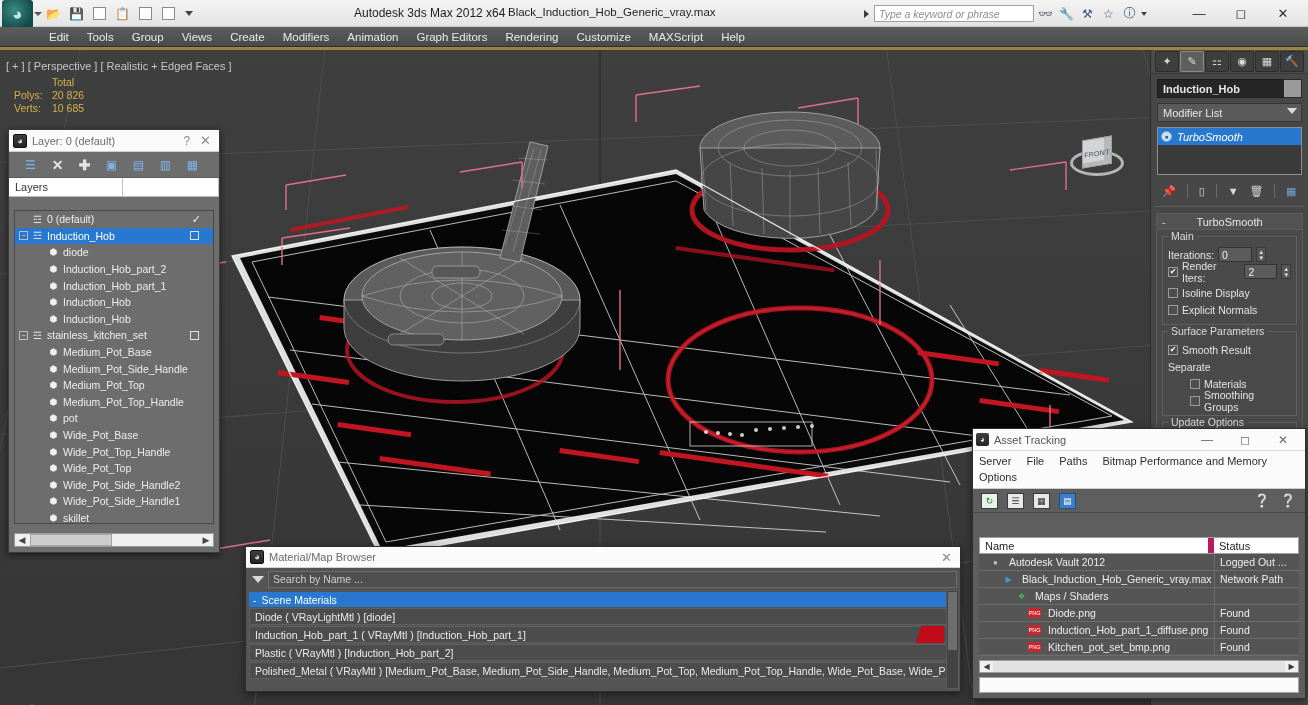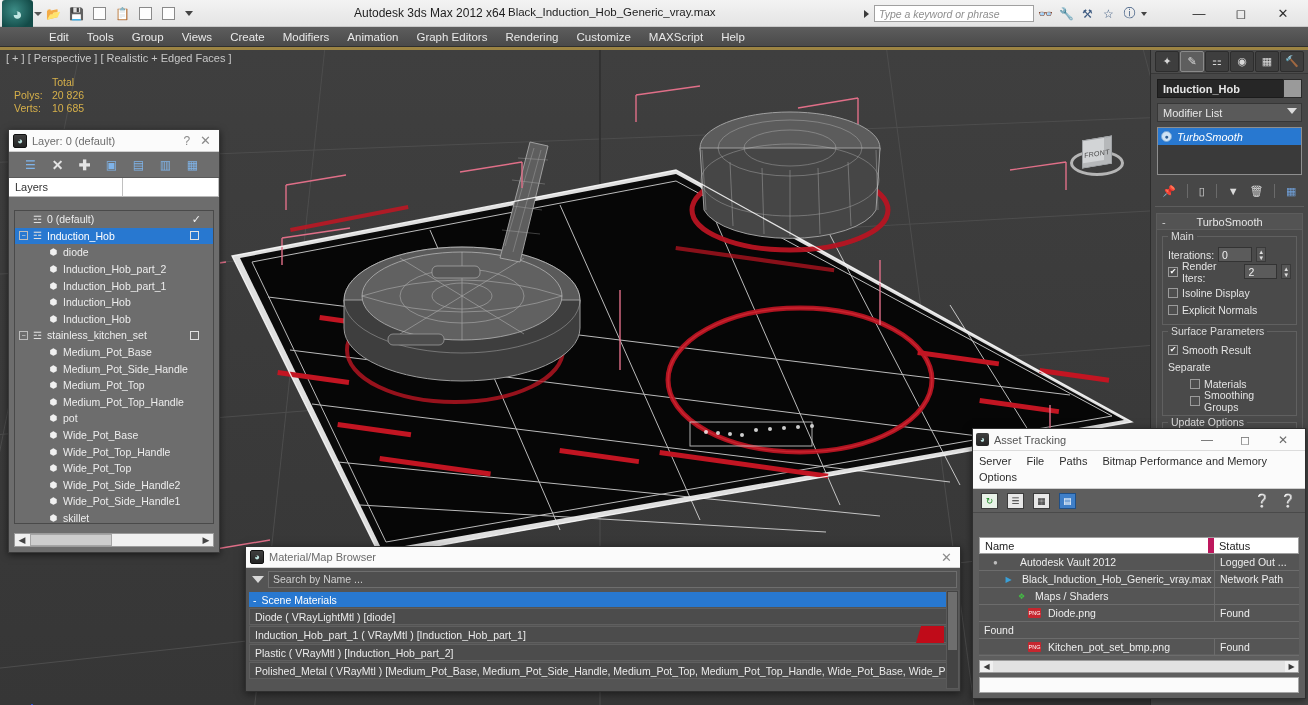--- a/index.html
+++ b/index.html
@@ -83,21 +83,21 @@
   
   .goldstrip { position: absolute; left: 0; top: 47px; width: 1308px; height: 3px; background: #9c8443; }
 
   
   .viewport {
     position: absolute; left: 0; top: 50px; width: 1150px; height: 655px;
     background: #3c3c3c; overflow: hidden;
   }
   .vp-grid { position: absolute; inset: 0; }
   .vp-label {
-    position: absolute; left: 6px; top: 2px; font-size: 11px; color: #c7c7c7;
+    position: absolute; left: 6px; top: 10px; font-size: 11px; color: #c7c7c7;
     white-space: nowrap; z-index: 5;
   }
   .vp-stats {
     position: absolute; left: 14px; top: 26px; font-size: 10.5px; color: #d6b04a;
     z-index: 5; line-height: 13px;
   }
   .vp-stats .col1 { display: inline-block; width: 38px; }
   .vp-stats .col2 { display: inline-block; width: 50px; }
 
   .viewcube {
@@ -865,21 +865,21 @@
     <div class="at-grid">
       <div class="at-hdr">
         <div class="c1">Name</div>
         <div class="c2">Status</div>
       </div>
       <div id="at-rows">
           <div class="atrow">
             <div class="n">
               <span style="width: 6px; flex: 0 0 auto;"></span>
               <span class="ic" style="color: rgb(189, 189, 189);">●</span>
-              <span style="margin-left: 14px;">Autodesk Vault 2012</span>
+              <span style="margin-left: 3px;">Autodesk Vault 2012</span>
             </div>
             <div class="s">Logged Out ...</div>
           </div>
           <div class="atrow">
             <div class="n">
               <span style="width: 19px; flex: 0 0 auto;"></span>
               <span class="ic" style="color: rgb(58, 160, 216);">▶</span>
               <span style="margin-left: 3px;">Black_Induction_Hob_Generic_vray.max</span>
             </div>
             <div class="s">Network Path</div>
@@ -894,20 +894,25 @@
           </div>
           <div class="atrow">
             <div class="n">
               <span style="width: 45px; flex: 0 0 auto;"></span>
               <span class="pngico">PNG</span>
               <span style="margin-left: 3px;">Diode.png</span>
             </div>
             <div class="s">Found</div>
           </div>
           <div class="atrow">
+            <div class="n">
+              <span style="width: 45px; flex: 0 0 auto;"></span>
+              <span class="pngico">PNG</span>
+              <span style="margin-left: 3px;">Induction_Hob_part_1_diffuse.png</span>
+            </div>
             <div class="s">Found</div>
           </div>
           <div class="atrow">
             <div class="n">
               <span style="width: 45px; flex: 0 0 auto;"></span>
               <span class="pngico">PNG</span>
               <span style="margin-left: 3px;">Kitchen_pot_set_bmp.png</span>
             </div>
             <div class="s">Found</div>
           </div>

